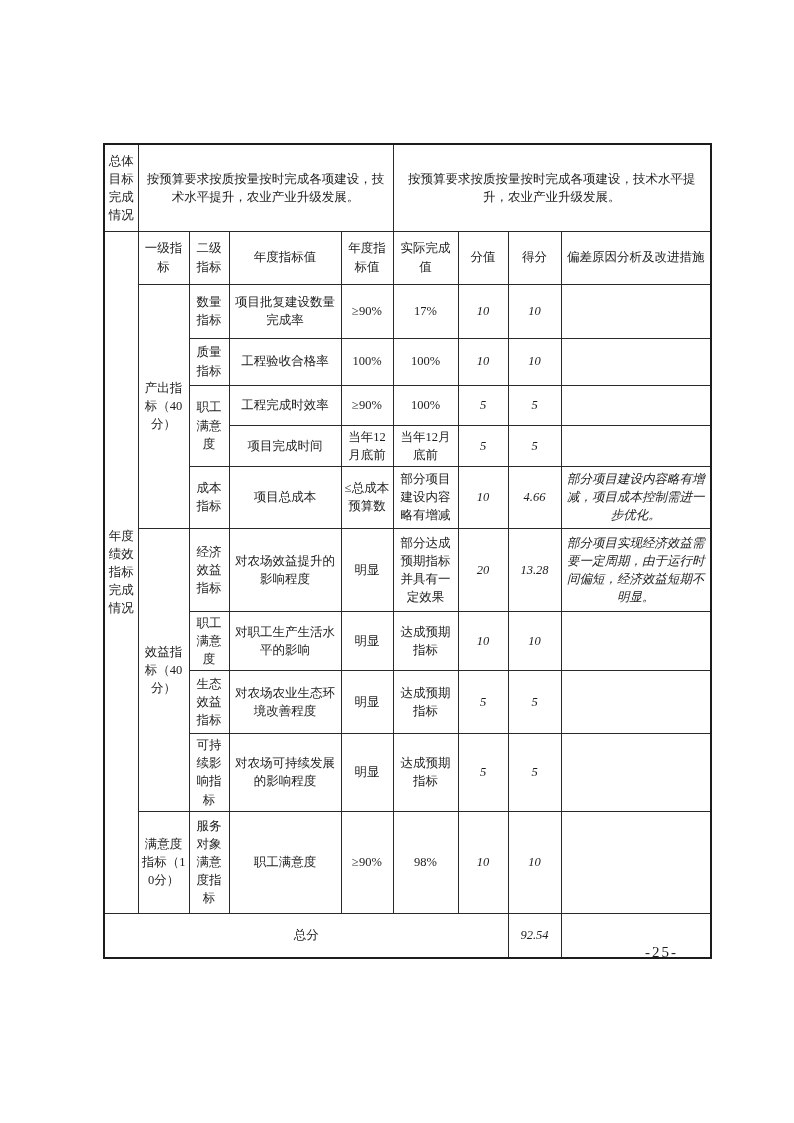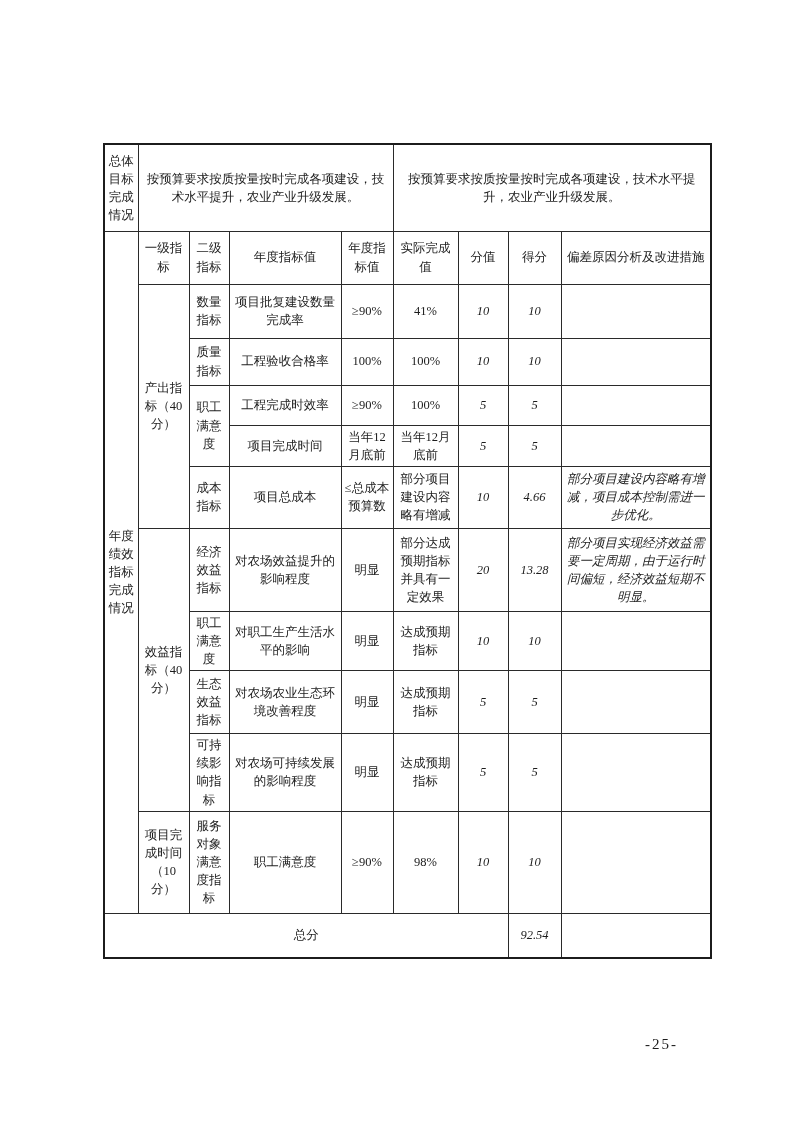--- a/index.html
+++ b/index.html
@@ -60,21 +60,21 @@
     padding: 3px 5px;
     font-style: italic;
   }
   td.num {
     font-family: "Liberation Serif", "DejaVu Serif", serif;
     font-style: italic;
   }
   .page-number {
     position: absolute;
     left: 645px;
-    top: 1036px;
+    top: 944px;
     font-size: 15px;
     letter-spacing: 2px;
     color: #1c1c1c;
     white-space: nowrap;
   }
 </style>
 </head>
 <body>
 
 <div class="page">
@@ -109,21 +109,21 @@
       <td class="hdr">分值</td>
       <td class="hdr">得分</td>
       <td class="hdr">偏差原因分析及改进措施</td>
     </tr>
 
     <tr style="height:54px">
       <td rowspan="5">产出指标（40分）</td>
       <td>数量指标</td>
       <td>项目批复建设数量完成率</td>
       <td>≥90%</td>
-      <td>41%</td>
+      <td>17%</td>
       <td class="num">10</td>
       <td class="num">10</td>
       <td class="dev"></td>
     </tr>
 
     <tr style="height:47px">
       <td>质量指标</td>
       <td>工程验收合格率</td>
       <td>100%</td>
       <td>100%</td>
@@ -196,21 +196,21 @@
       <td>可持续影响指标</td>
       <td>对农场可持续发展的影响程度</td>
       <td>明显</td>
       <td>达成预期指标</td>
       <td class="num">5</td>
       <td class="num">5</td>
       <td class="dev"></td>
     </tr>
 
     <tr style="height:102px">
-      <td>项目完成时间（10分）</td>
+      <td>满意度指标（10分）</td>
       <td>服务对象满意度指标</td>
       <td>职工满意度</td>
       <td>≥90%</td>
       <td>98%</td>
       <td class="num">10</td>
       <td class="num">10</td>
       <td class="dev"></td>
     </tr>
 
     <tr style="height:45px">

